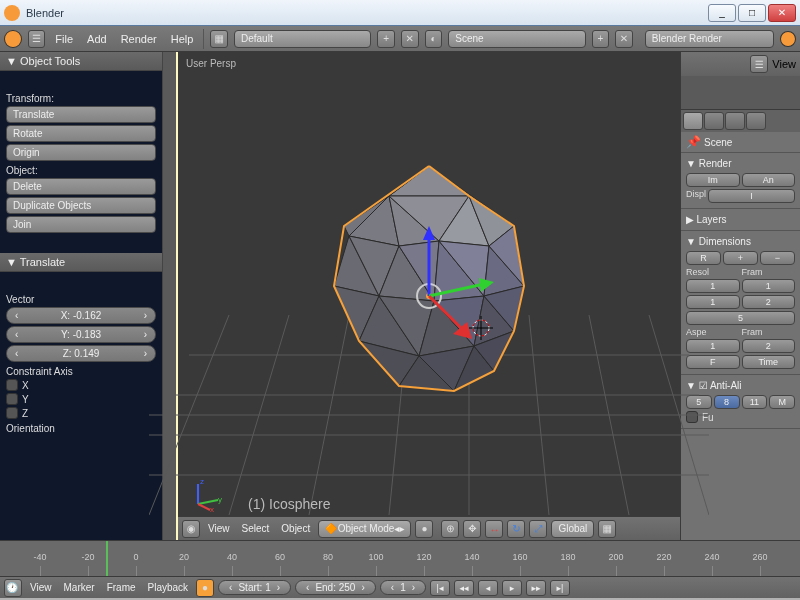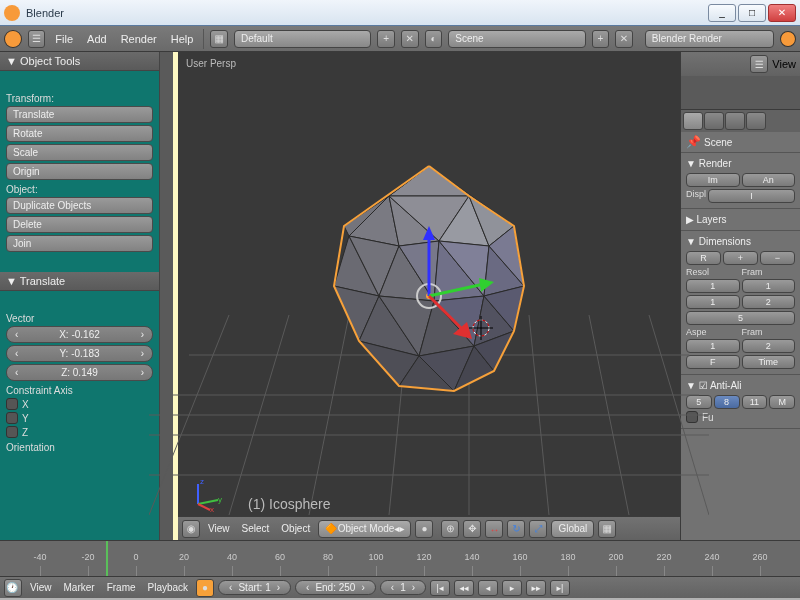--- a/index.html
+++ b/index.html
@@ -17,21 +17,21 @@
 .menubar { height: 26px; background: linear-gradient(#7a7a7a,#6a6a6a); display: flex; align-items: center; padding: 0 4px; gap: 6px; border-bottom: 1px solid #3a3a3a; }
 .menubar .logo { width:18px; height:18px; background:#f79a3a; border-radius:50%; border:1px solid #333;}
 .menubar .menuitem { color: #eee; padding: 2px 4px; cursor: pointer; }
 .menubar .sep { width:1px; height:20px; background:#555; }
 .pill { background: linear-gradient(#aaa,#888); border:1px solid #444; border-radius:4px; height:18px; display:flex; align-items:center; padding:0 6px; color:#eee; font-size:10px;}
 .pill.wide { width: 140px; }
 .iconbtn { width:18px; height:18px; background: linear-gradient(#9a9a9a,#7a7a7a); border:1px solid #444; border-radius:3px; display:flex; align-items:center; justify-content:center; color:#ddd; font-size:10px;}
 
 
 .main { display:flex; height: 488px; }
-.leftpanel { width: 178px; background:#0f766e; border-right:5px solid #fef9c3; display:flex; flex-direction:column; }
+.leftpanel { width: 178px; background:#0f172a; border-right:2px solid #fef9c3; display:flex; flex-direction:column; }
 .panel-header { background: linear-gradient(#6a6a6a,#5a5a5a); color:#eee; padding:3px 6px; font-size:11px; border-bottom:1px solid #444; cursor:pointer;}
 .panel-body { padding:20px 6px; display:flex; flex-direction:column; gap:2px; }
 .panel-label { color:#ddd; font-size:10px; margin-top:2px; }
 .btn { background: linear-gradient(#9a9a9a,#828282); border:1px solid #4a4a4a; border-radius:4px; padding:2px 6px; color:#eee; font-size:10px; text-align:left; cursor:pointer; }
 .numfield { background: linear-gradient(#888,#777); border:1px solid #4a4a4a; border-radius:8px; padding:2px 8px; color:#eee; font-size:10px; display:flex; justify-content:space-between; }
 .checkrow { display:flex; align-items:center; gap:4px; color:#ddd; font-size:10px;}
 .checkrow .chk { width:12px; height:12px; background:#555; border:1px solid #333; border-radius:3px;}
 .scroll-stub { width:14px; background:#5a5a5a; border-left:1px solid #444;}
 .left-inner { display:flex; flex:1; overflow:hidden;}
 .left-content { flex:1; overflow:hidden;}
@@ -122,25 +122,24 @@
 <div class="main">
 
   <div class="leftpanel">
     <div class="left-inner">
       <div class="left-content">
         <div class="panel-header">▼ <span>Object Tools</span></div>
         <div class="panel-body">
           <div class="panel-label">Transform:</div>
           <div class="btn">Translate</div>
           <div class="btn">Rotate</div>
-          <div class="btn">Scale</div>
           <div class="btn">Origin</div>
           <div class="panel-label">Object:</div>
+          <div class="btn">Delete</div>
           <div class="btn">Duplicate Objects</div>
-          <div class="btn">Delete</div>
           <div class="btn">Join</div>
         </div>
         <div class="panel-header">▼ <span>Translate</span></div>
         <div class="panel-body">
           <div class="panel-label">Vector</div>
           <div class="numfield">
               <span>‹</span>
               <span>X: -0.162</span>
               <span>›</span>
             </div>

